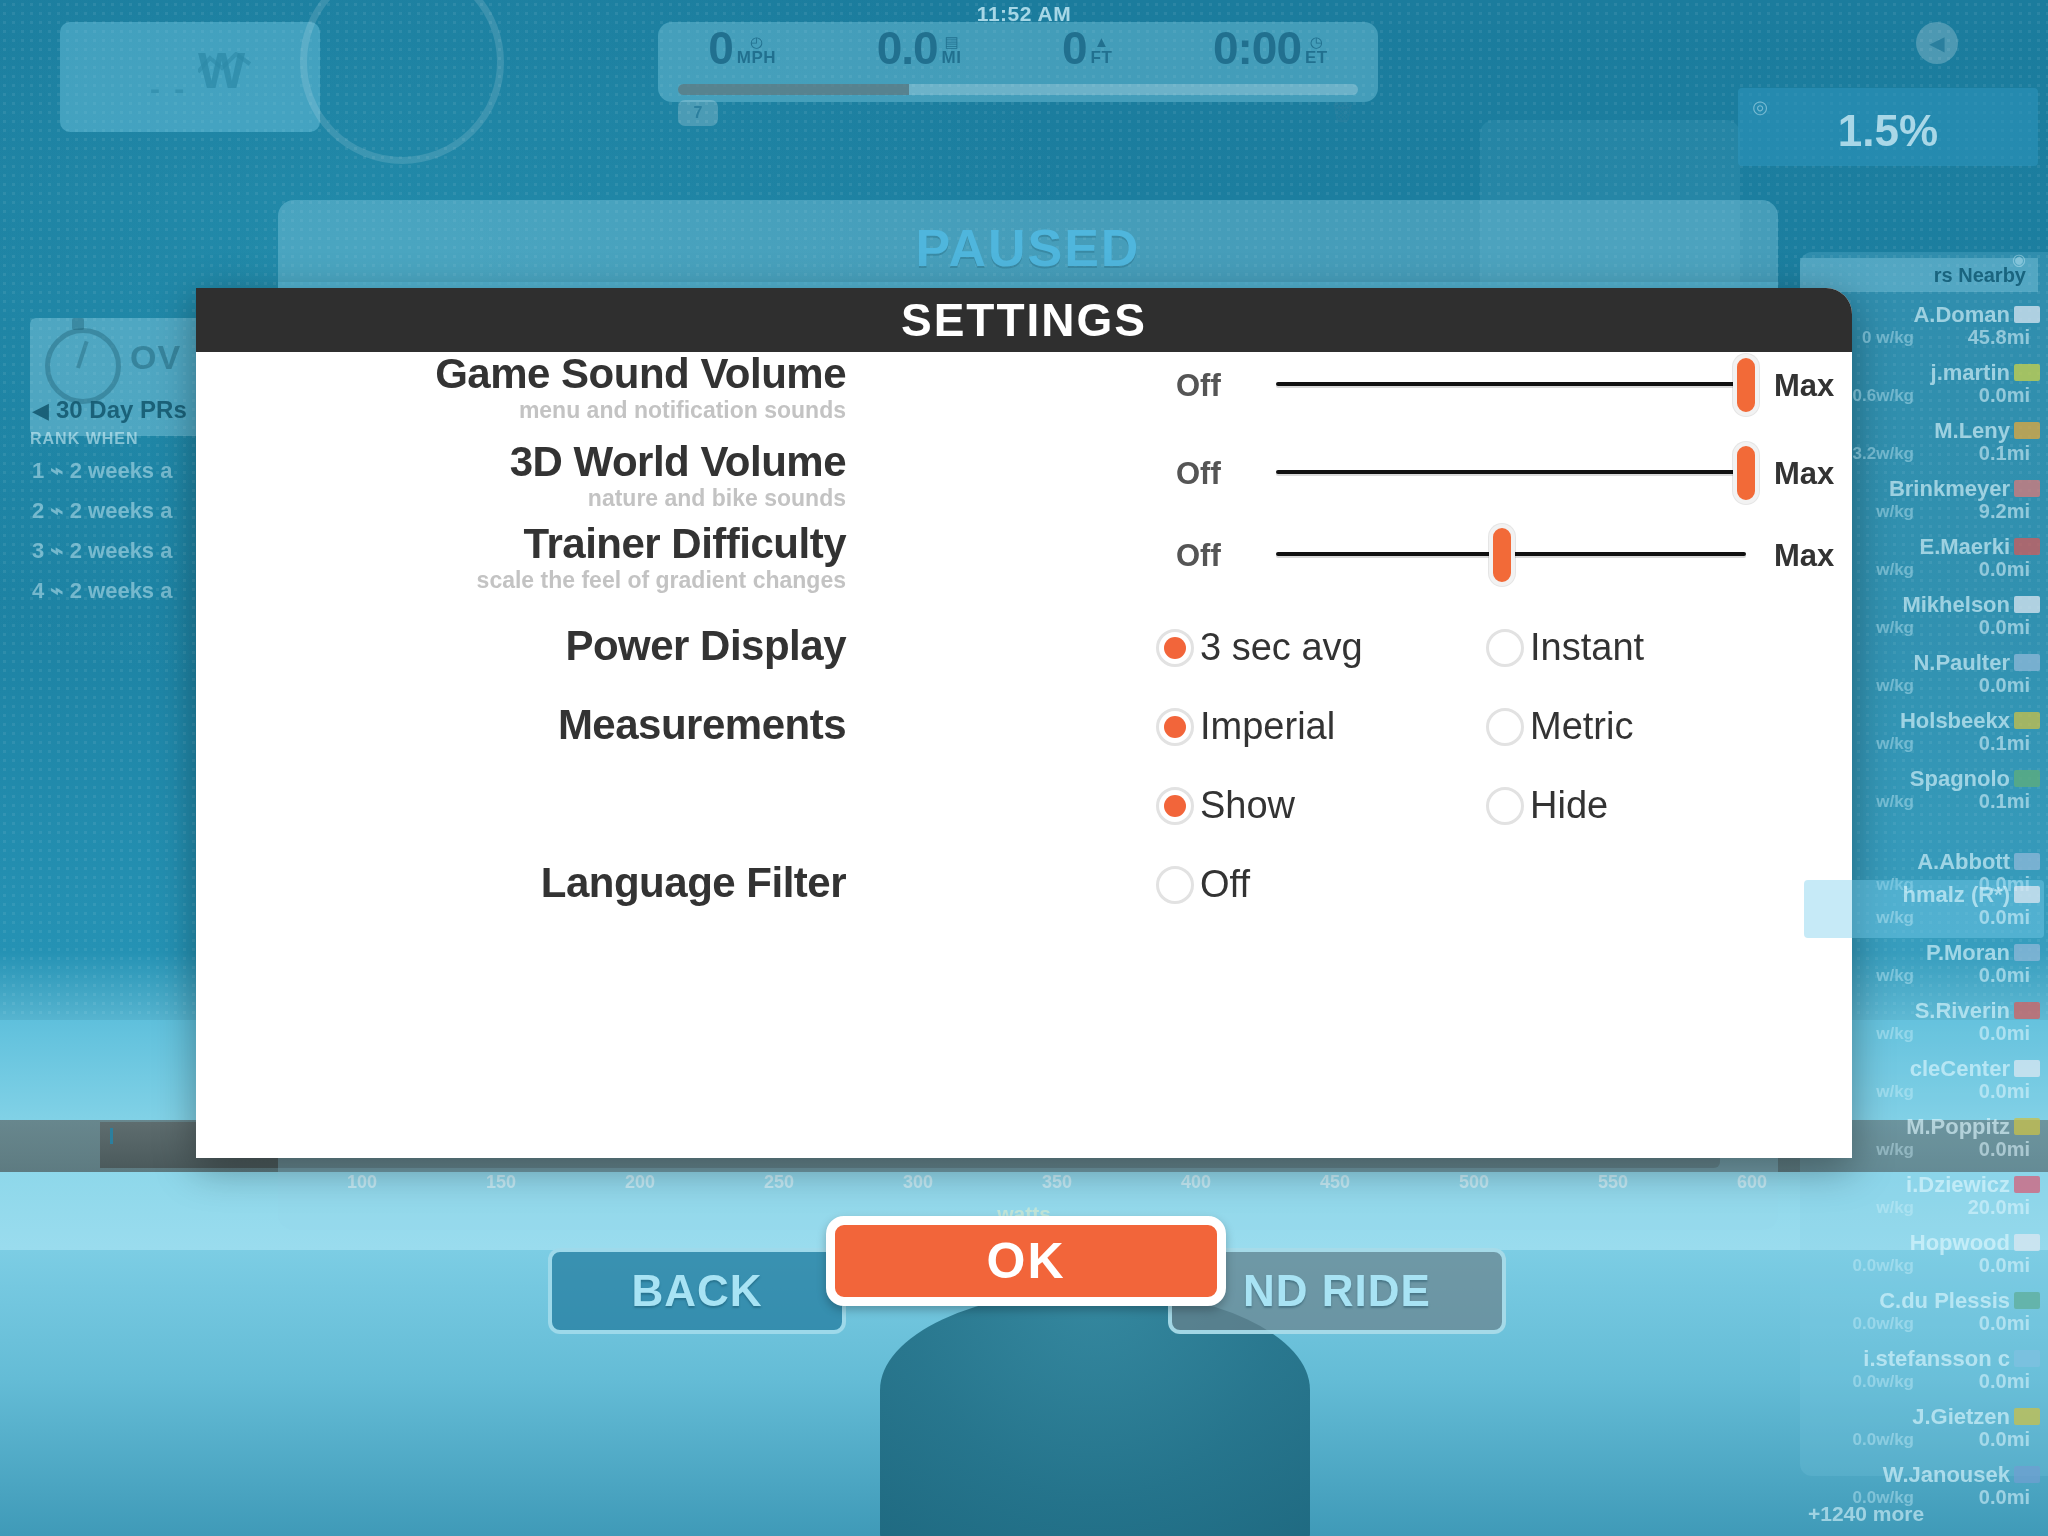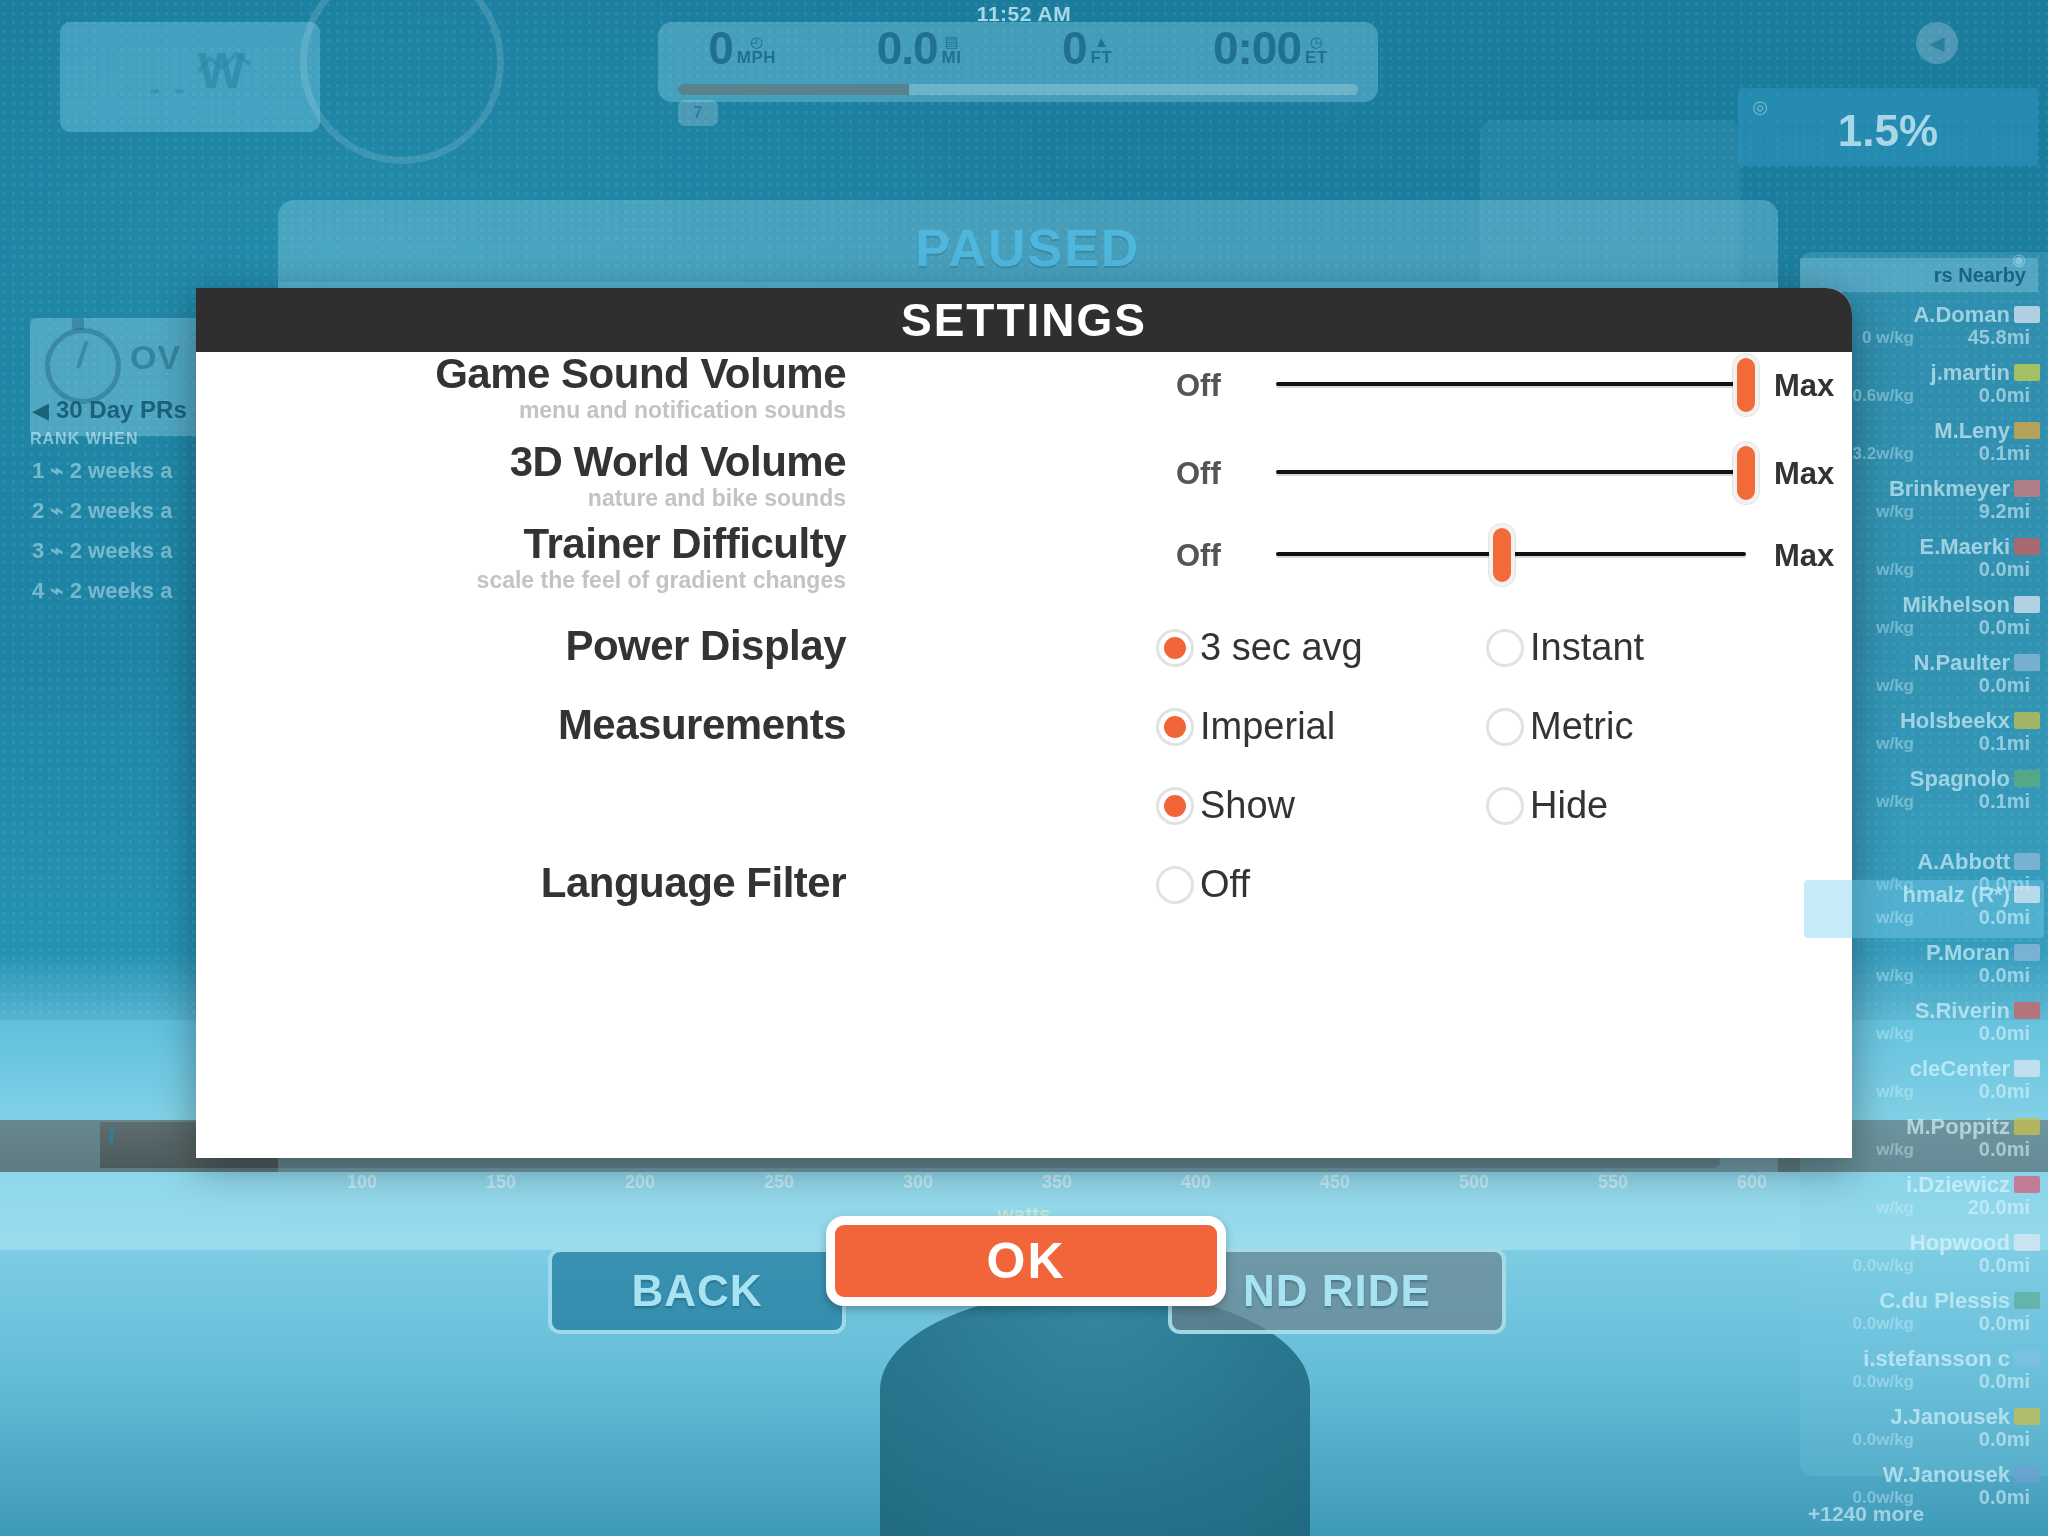--- a/index.html
+++ b/index.html
@@ -489,21 +489,21 @@
     <span class="wk">0.0w/kg</span>
     <span class="di">0.0mi</span>
   </div>
 <div class="rider" style="top: 1344px;">
     <span class="nm">i.stefansson c</span>
     <span class="fl" style="background: rgb(127, 192, 224);"></span>
     <span class="wk">0.0w/kg</span>
     <span class="di">0.0mi</span>
   </div>
 <div class="rider" style="top: 1402px;">
-    <span class="nm">J.Janousek</span>
+    <span class="nm">J.Gietzen</span>
     <span class="fl" style="background: rgb(200, 192, 74);"></span>
     <span class="wk">0.0w/kg</span>
     <span class="di">0.0mi</span>
   </div>
 <div class="rider" style="top: 1460px;">
     <span class="nm">W.Janousek</span>
     <span class="fl" style="background: rgb(111, 159, 208);"></span>
     <span class="wk">0.0w/kg</span>
     <span class="di">0.0mi</span>
   </div>

